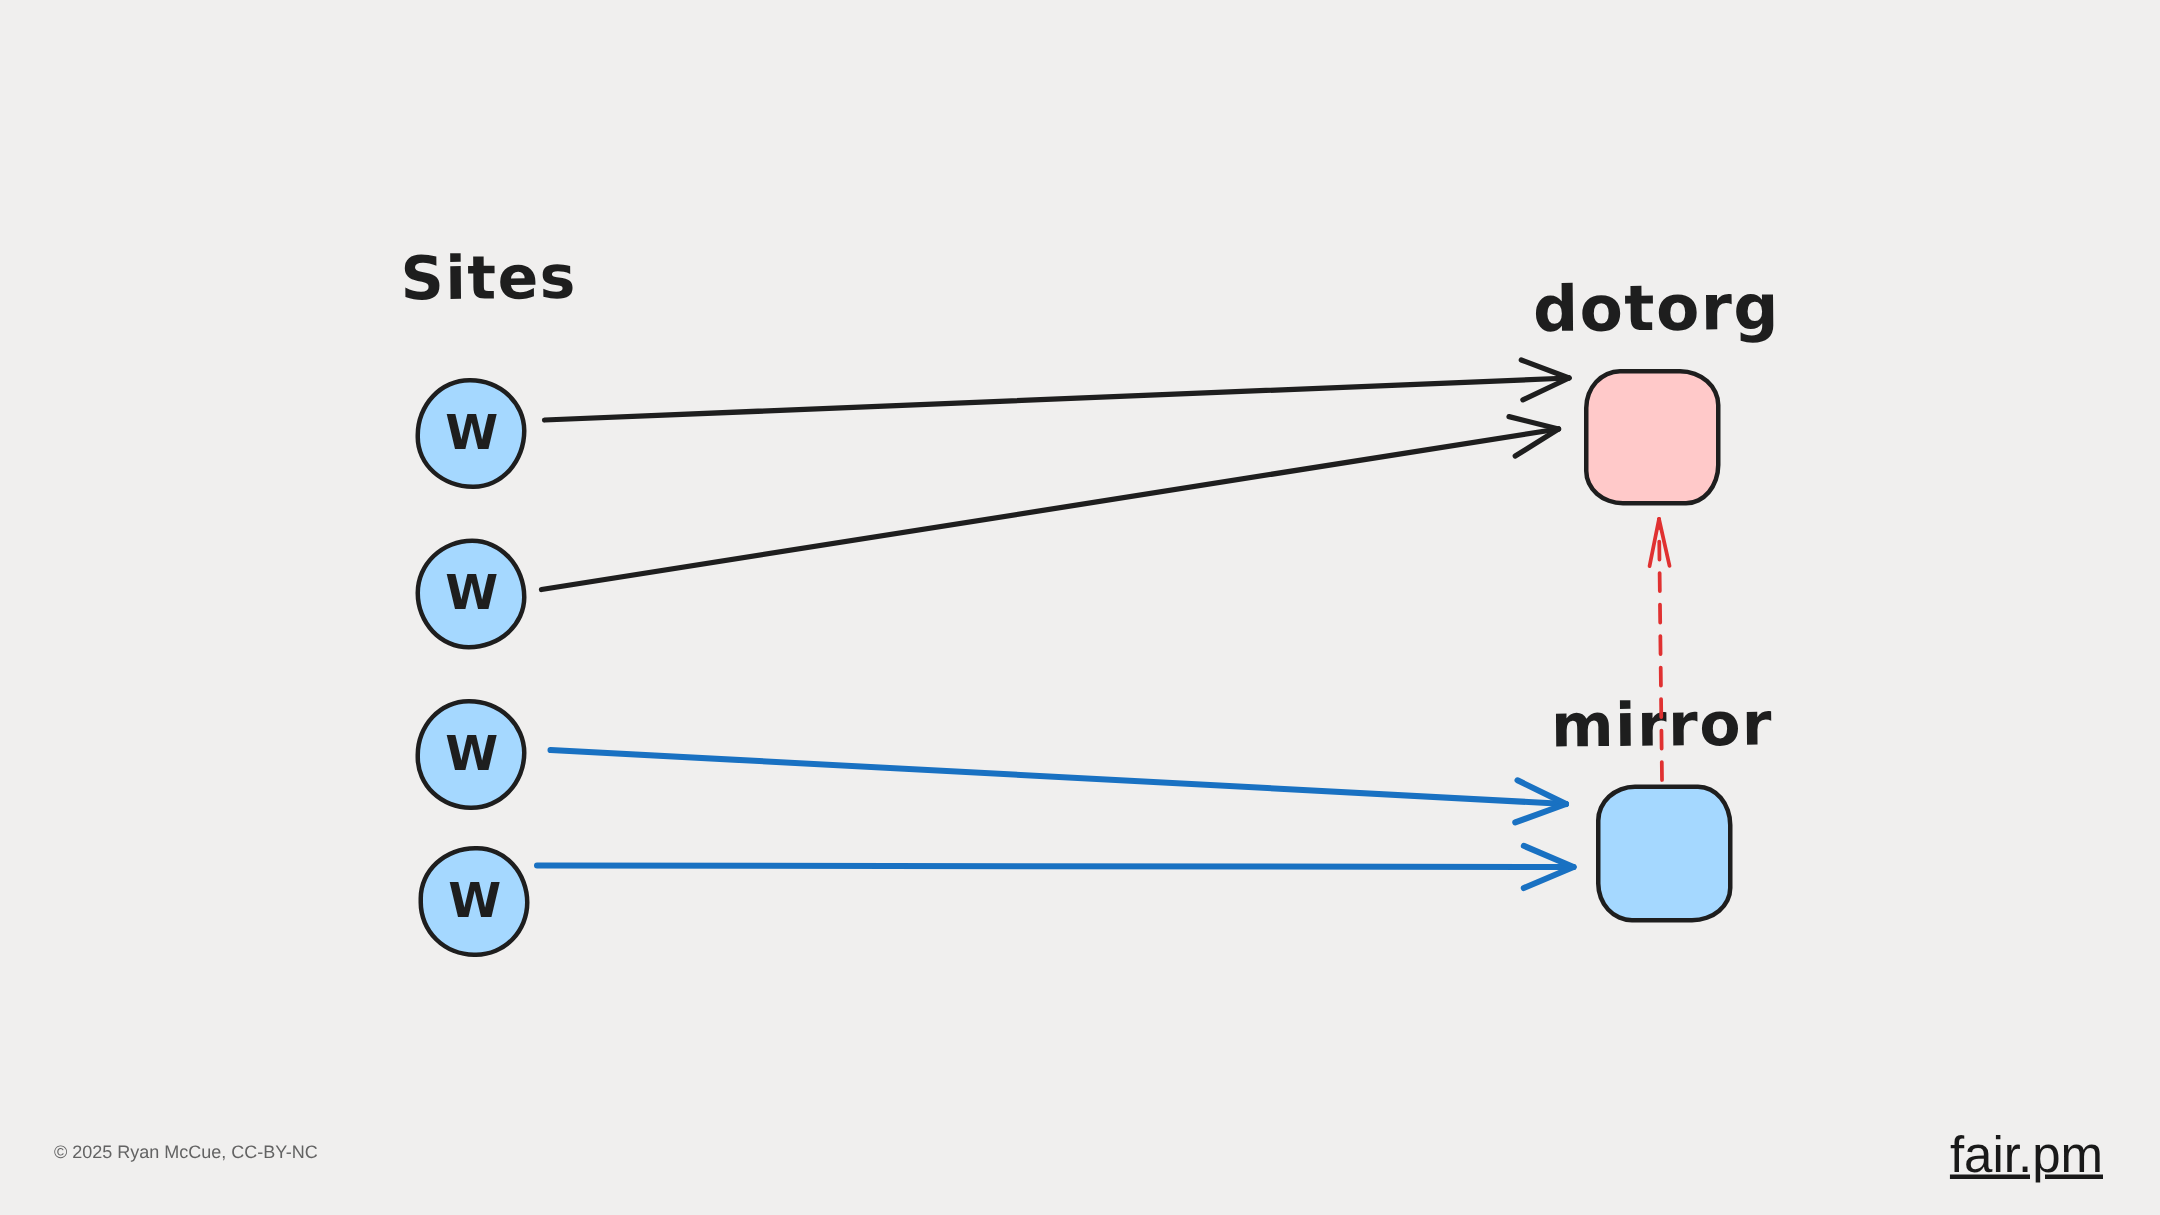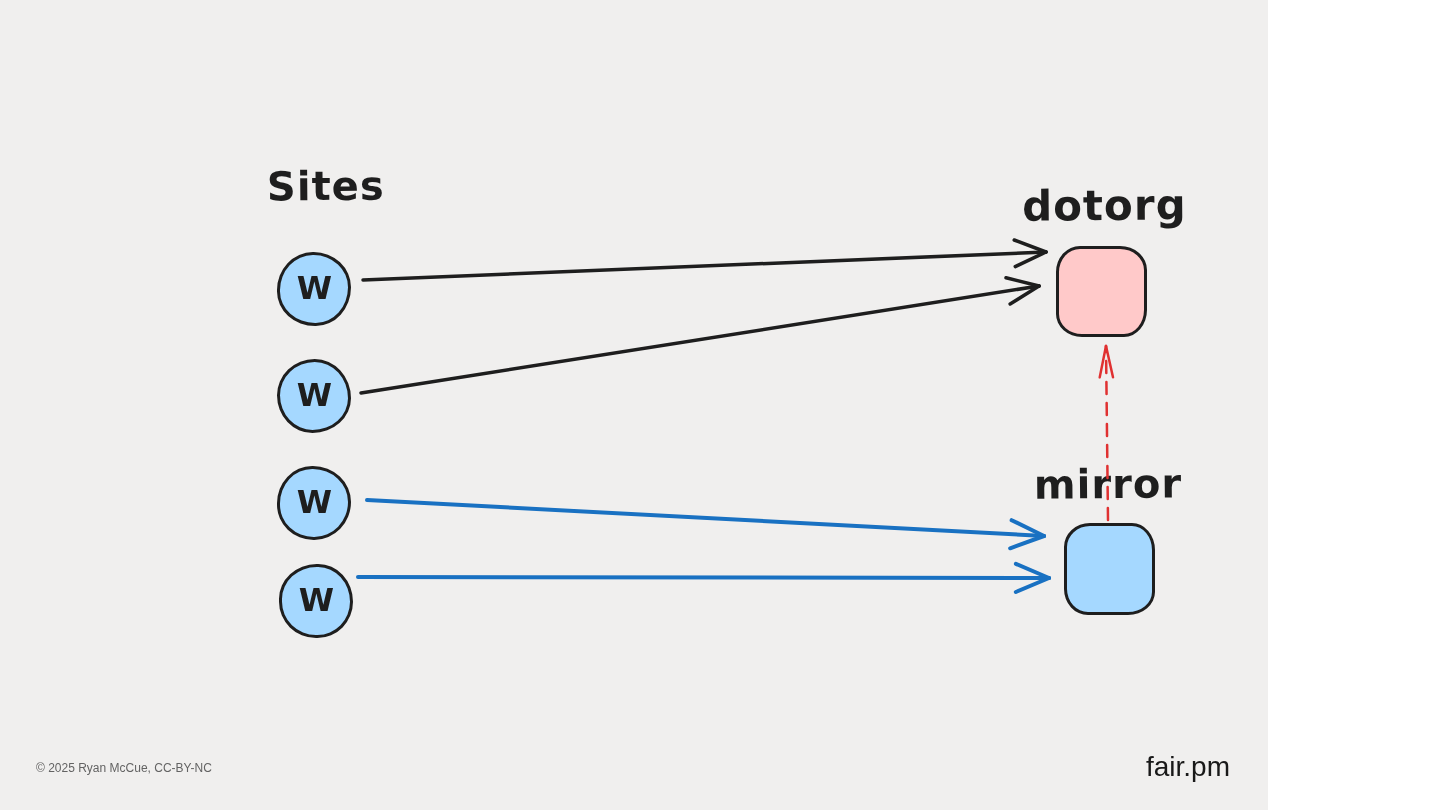--- a/index.html
+++ b/index.html
@@ -1,20 +1,20 @@
 <!DOCTYPE html>
 <html><head>
 <meta charset="utf-8">
 <style>
   html, body { margin: 0; padding: 0; }
   body { font-family: "DejaVu Sans", sans-serif; }
 
   .slide {
     position: relative;
-    width: 1268px;
+    width: 1440px;
     height: 810px;
     background: #f0efee;
     overflow: hidden;
   }
 
   .hand-label {
     position: absolute;
     color: #1e1e1e;
     font-family: "DejaVu Sans", sans-serif;
     font-weight: 700;
@@ -76,24 +76,25 @@
   .footer-copyright {
     position: absolute;
     left: 36px; top: 761px;
     font-size: 12px;
     color: #636363;
     font-family: "Liberation Sans", sans-serif;
   }
   .footer-brand {
     position: absolute;
     right: 38px; top: 751px;
-    font-size: 28px;
+    font-size: 34px;
     color: #191919;
     font-weight: 500;
     font-family: "Liberation Sans", sans-serif;
+    text-decoration: underline;
   }
 </style>
 </head>
 <body>
 
 <div class="slide">
 
   <div class="hand-label sites-title">Sites</div>
 
   <div class="site-node site-1">

